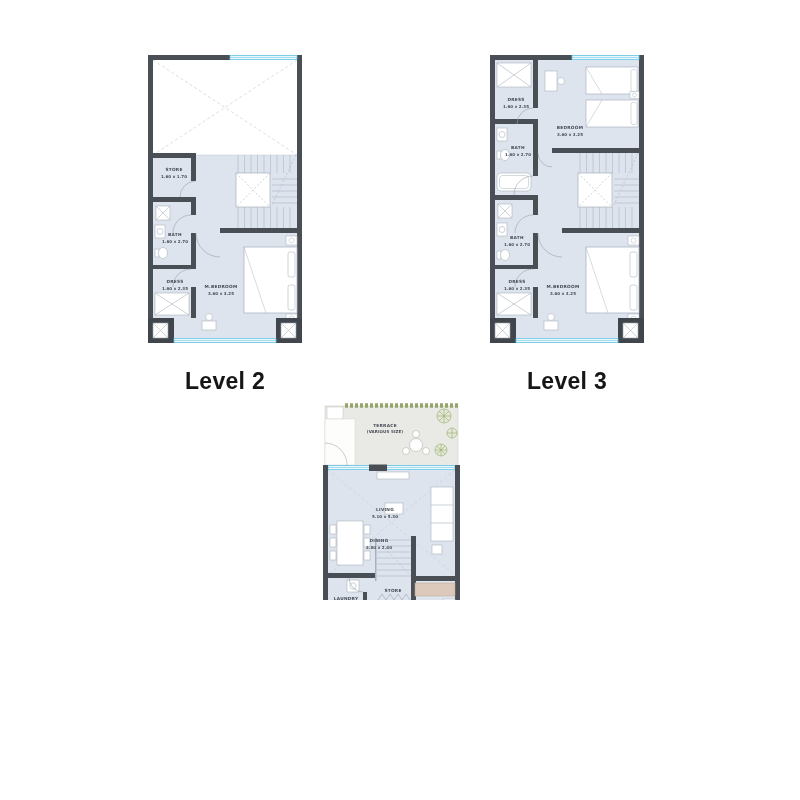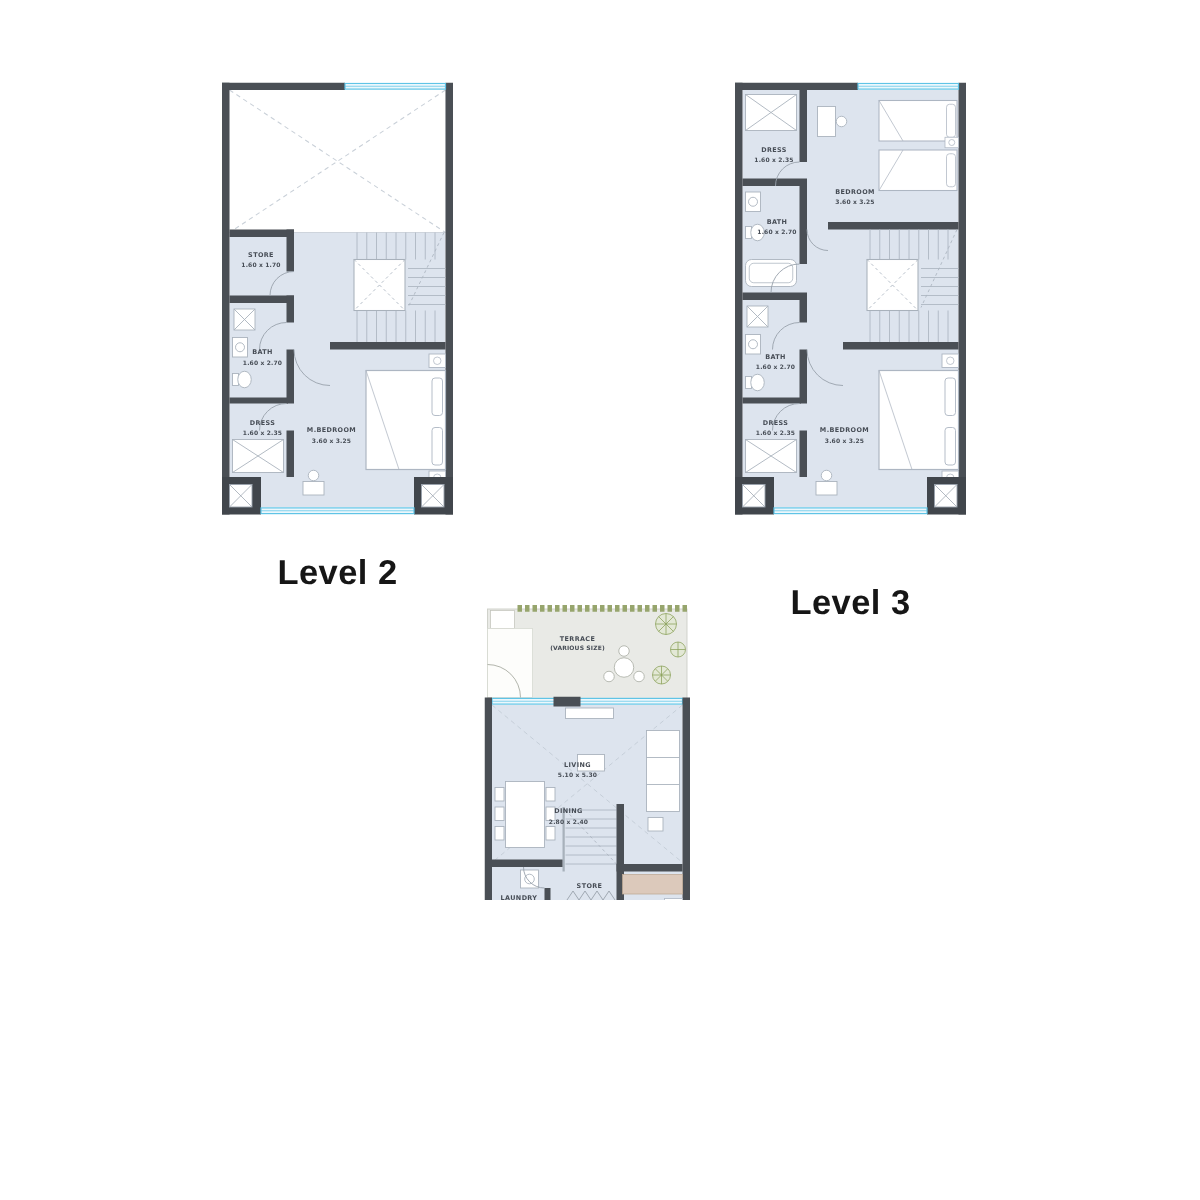--- a/index.html
+++ b/index.html
@@ -288,21 +288,21 @@
       <g>
         <text class="rname" x="27" y="228">DRESS</text>
         <text class="rdims" x="27" y="235">1.60 x 2.35</text>
       </g>
       <g>
         <text class="rname" x="73" y="233">M.BEDROOM</text>
         <text class="rdims" x="73" y="240">3.60 x 3.25</text>
       </g>
     </svg>
   </div>
-  <div class="plan-label" style="left:490px;top:388px;width:154px">Level 3</div>
+  <div class="plan-label" style="left:490px;top:368px;width:154px">Level 3</div>
 
   <div class="plan" style="left:323px;top:403px;width:137px;height:310px">
     <svg viewBox="0 0 137 310">
       <g>
         <rect x="2" y="3" width="133" height="60" fill="#e9eae6" stroke="#cdcfc7" stroke-width="0.6"></rect>
         <line x1="22" y1="2.5" x2="135" y2="2.5" stroke="#97a56d" stroke-width="4.5" stroke-dasharray="3 2"></line>
         <rect x="4" y="4" width="16" height="12" fill="#ffffff" stroke="#c2c4bc" stroke-width="0.5"></rect>
         <rect x="2" y="16" width="30" height="46" fill="#fdfdfb" stroke="#d5d7d0" stroke-width="0.5"></rect>
         <path d="M2,40 A22,22 0 0 1 24,62" fill="none" stroke="#a9ada3" stroke-width="0.6"></path>
         <g stroke="#89a058" stroke-width="0.5" fill="#e3e8d6">

